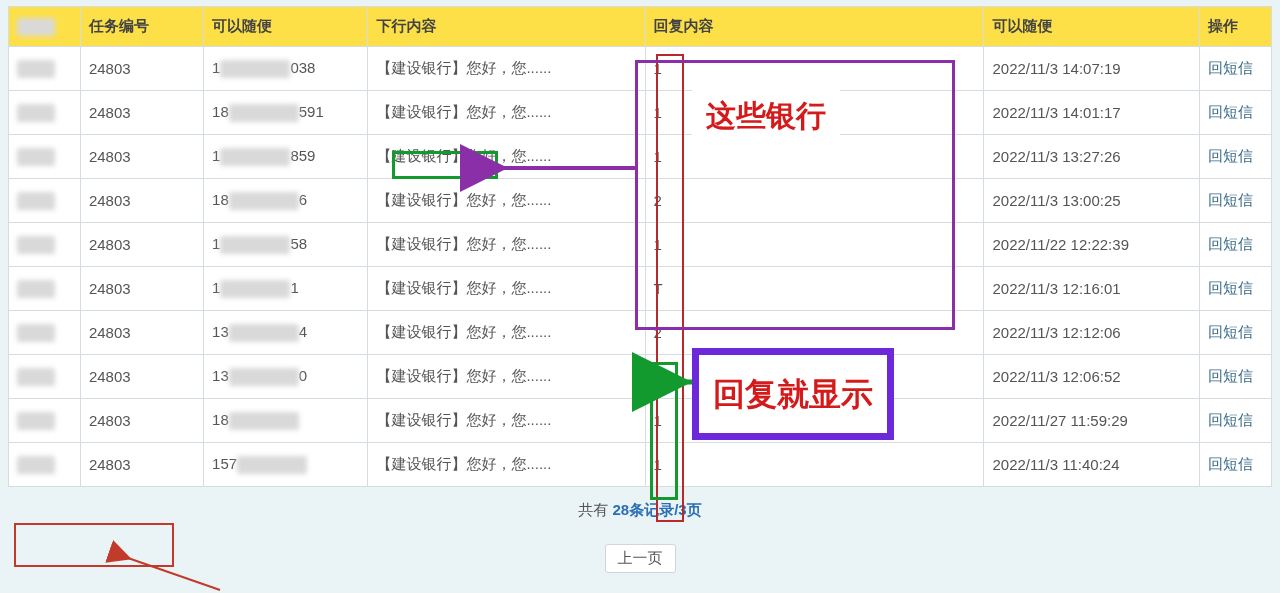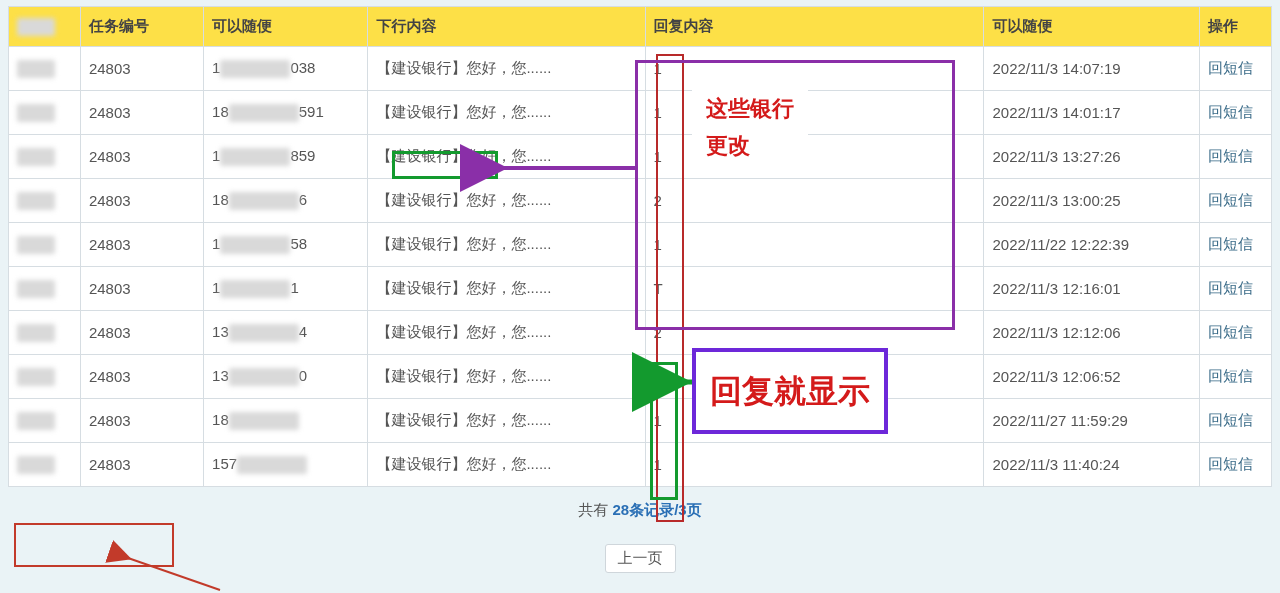--- a/index.html
+++ b/index.html
@@ -104,21 +104,21 @@
   .box { position:absolute; pointer-events:none; }
   .text-red {
     color:#d41a1a;
     font-weight:700;
     font-family:"SimHei","Microsoft YaHei";
   }
   .callout {
     position:absolute;
     background:#fff;
     padding:10px 14px;
-    font-size:22px;
+    font-size:30px;
     line-height:1.7;
   }
 </style>
 </head>
 <body>
 
 <div class="wrap">
   <table>
     <colgroup>
       <col class="col-0">
@@ -260,24 +260,23 @@
   <defs>
     <marker id="arP" markerWidth="12" markerHeight="12" refX="2" refY="6" orient="auto">
       <path d="M12,0 L0,6 L12,12 z" fill="#8a2fa8"></path>
     </marker>
   </defs>
   <line x1="636" y1="168" x2="500" y2="168" stroke="#8a2fa8" stroke-width="4" marker-end="url(#arP)"></line>
 </svg>
 
 <div class="callout text-red" style="left:692px; top:80px; border:0;">
   <div>这些银行</div>
-  <div>更改</div>
 </div>
 
-<div class="callout text-red" style="left:692px; top:348px; border:4px solid #6d28d9; padding:12px 14px; font-size:32px;">
+<div class="callout text-red" style="left:692px; top:348px; border:7px solid #6d28d9; padding:12px 14px; font-size:32px;">
   <span>回复就显示</span>
 </div>
 
 <svg class="layer" width="1280" height="593" style="left:0;top:0;">
   <defs>
     <marker id="arG" markerWidth="12" markerHeight="12" refX="2" refY="6" orient="auto">
       <path d="M12,0 L0,6 L12,12 z" fill="#139a2e"></path>
     </marker>
   </defs>
   <line x1="692" y1="382" x2="682" y2="382" stroke="#139a2e" stroke-width="5" marker-end="url(#arG)"></line>

